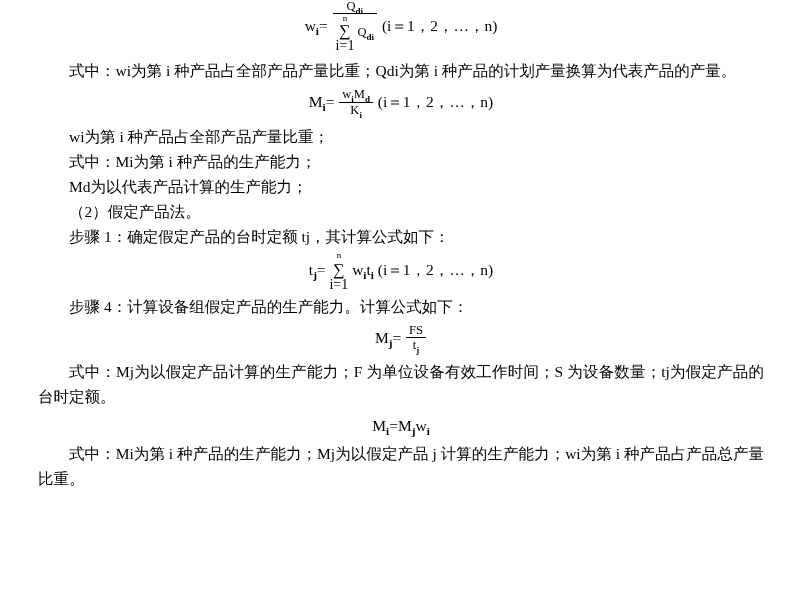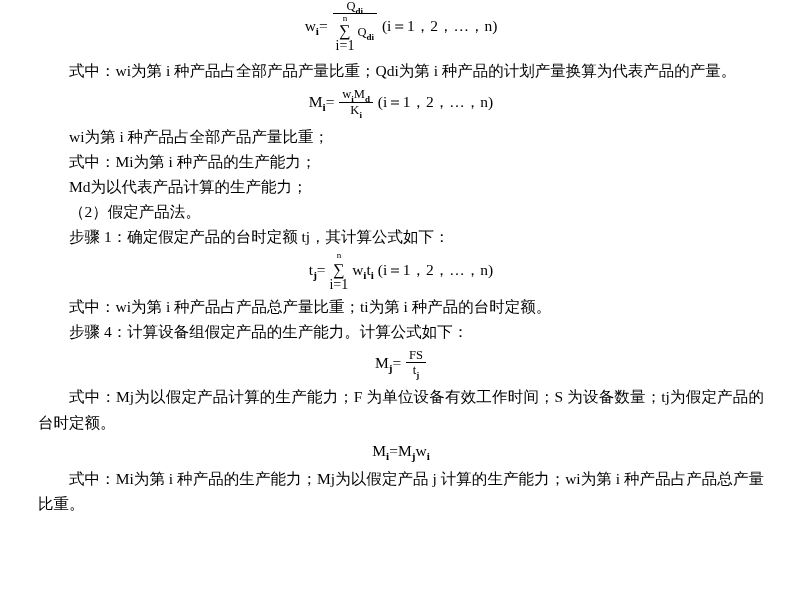--- a/index.html
+++ b/index.html
@@ -148,21 +148,20 @@
 
   <div class="formula-line">
     <span class="formula">
       <span class="var">t<span class="sub">j</span></span>=
       <span class="sumwrap"><span class="lim-top">n</span><span class="big-sum">∑</span><span class="lim-bot">i=1</span></span>
       <span class="var">w<span class="sub">i</span>t<span class="sub">i</span></span>
       <span>(i＝1，2，…，n)</span>
     </span>
   </div>
 
-  <p class="para indent-2">式中：wi为第 i 种产品占产品总产量比重；ti为第 i 种产品的台时定额。</p>
   <p class="para indent-2">步骤 4：计算设备组假定产品的生产能力。计算公式如下：</p>
 
   <div class="spacer-sm"></div>
 
   <div class="formula-line">
     <span class="formula">
       <span class="var">M<span class="sub">j</span></span>=
       <span class="frac">
         <span class="num">FS</span>
         <span class="den">t<span class="sub">j</span></span>

